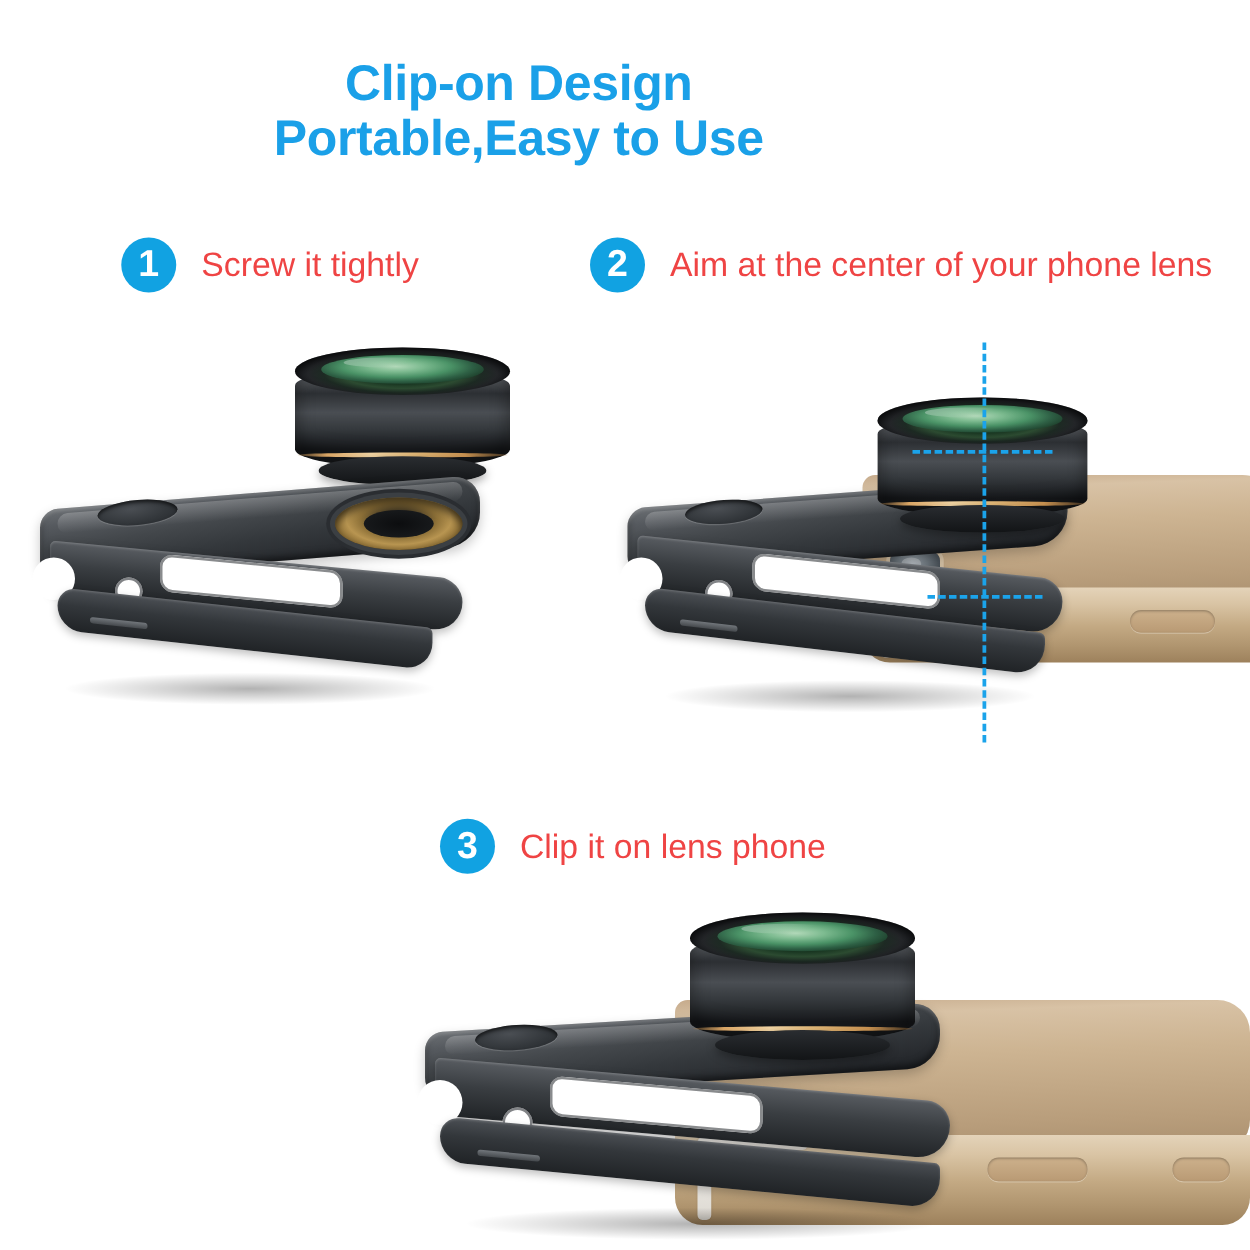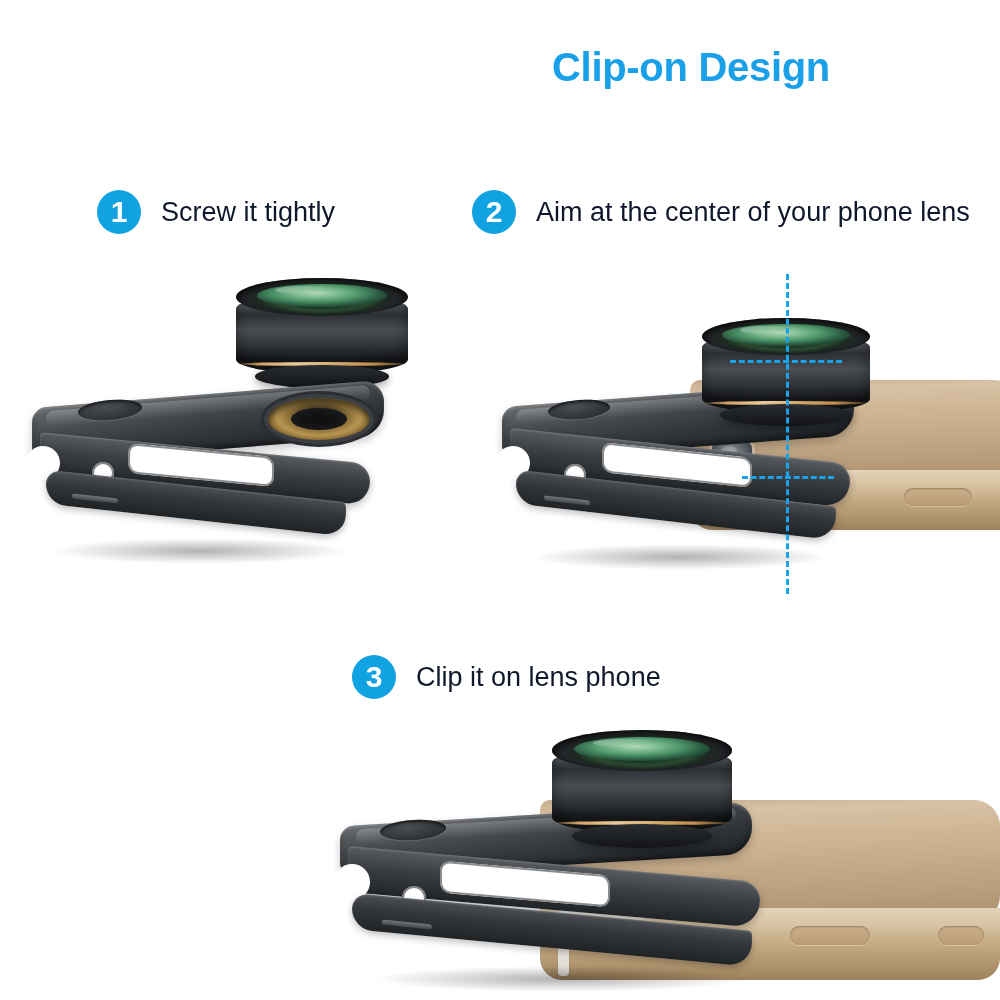--- a/index.html
+++ b/index.html
@@ -16,21 +16,21 @@
     font-family: "Liberation Sans", sans-serif;
     -webkit-font-smoothing: antialiased;
   }
 
   
   .title-block {
     position: absolute;
     top: 45px;
     left: 0;
     width: 830px;
-    text-align: right;
+    text-align: center;
   }
   .title-line {
     color: #1AA0E8;
     font-weight: bold;
     font-size: 40px;
     line-height: 44px;
     letter-spacing: -0.3px;
   }
 
   
@@ -46,21 +46,21 @@
     background: #11A2E2;
     color: #ffffff;
     font-weight: bold;
     font-size: 30px;
     display: flex;
     align-items: center;
     justify-content: center;
     flex: 0 0 auto;
   }
   .step-label {
-    color: #0f172a;
+    color: #ef4444;
     font-size: 27px;
     margin-left: 20px;
     white-space: nowrap;
   }
 
   #head1 { top: 190px; left: 97px; }
   #head2 { top: 190px; left: 472px; }
   #head3 { top: 655px; left: 352px; }
 
   
@@ -285,20 +285,21 @@
     position: absolute;
     border-radius: 50%;
     background: radial-gradient(ellipse at 50% 50%, rgba(0,0,0,.30), rgba(0,0,0,0) 70%);
   }
 </style>
 </head>
 <body>
 
 <div class="title-block">
   <div class="title-line">Clip-on Design</div>
+  <div class="title-line">Portable,Easy to Use</div>
 </div>
 
 <div class="step-head" id="head1">
   <div class="badge">1</div>
   <div class="step-label">Screw it tightly</div>
 </div>
 
 <div class="step-head" id="head2">
   <div class="badge">2</div>
   <div class="step-label">Aim at the center of your phone lens</div>

